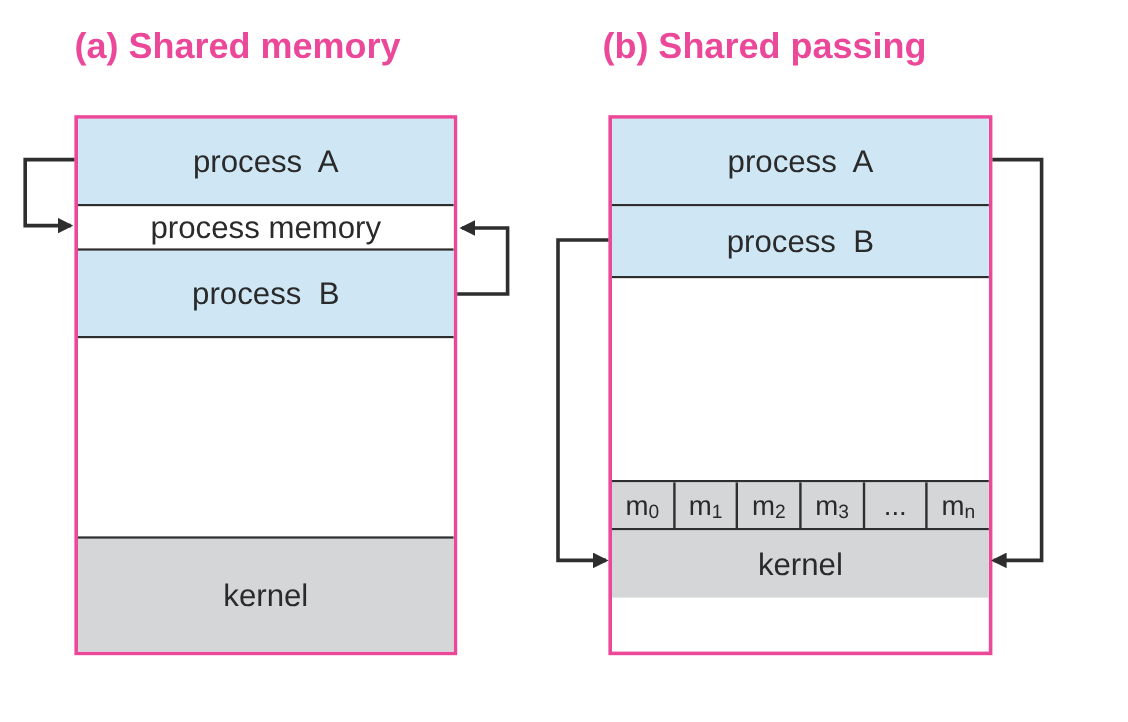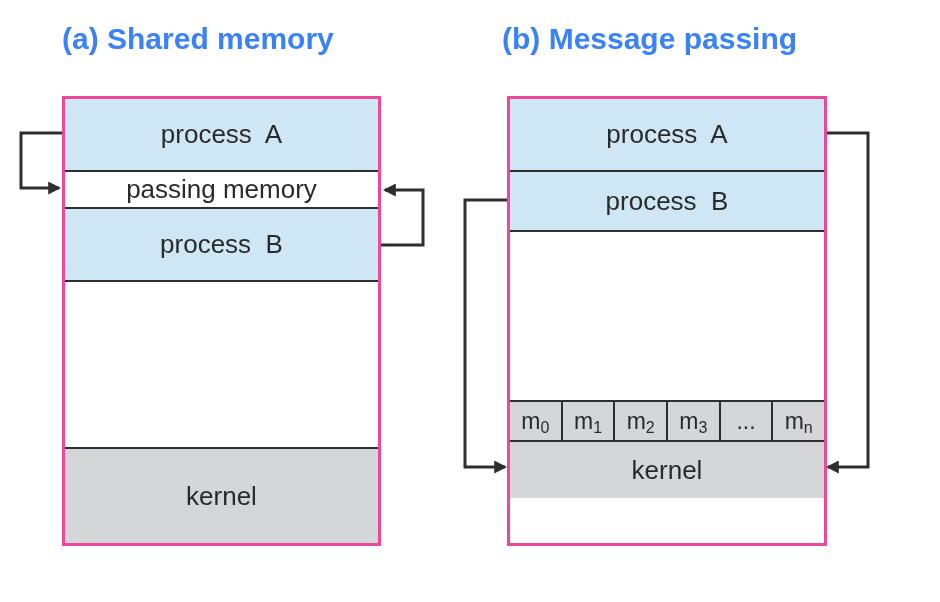--- a/index.html
+++ b/index.html
@@ -8,21 +8,21 @@
     width: 940px;
     height: 602px;
     background: #ffffff;
     font-family: "Liberation Sans", sans-serif;
     overflow: hidden;
   }
   .title {
     position: absolute;
     font-size: 30px;
     font-weight: bold;
-    color: #3b82f6;
+    color: #ec4899;
     white-space: pre;
     text-align: center;
   }
   .box {
     position: absolute;
     top: 96px;
     height: 444px;
     border: 3px solid #ec4899;
     background: #ffffff;
   }
@@ -60,28 +60,28 @@
     left: 0; top: 0;
     pointer-events: none;
   }
 </style>
 </head>
 <body>
 
 <div class="canvas">
 
   <div class="title" style="left:62px; top:22px;">(a) Shared memory</div>
-  <div class="title" style="left:502px; top:22px;">(b) Message passing</div>
+  <div class="title" style="left:502px; top:22px;">(b) Shared passing</div>
 
   <div class="box box-a">
     <div class="sec fill-blue bb" style="height:71px;">
       <span class="label">process  A</span>
     </div>
     <div class="sec fill-white bb" style="height:35px;">
-      <span class="label">passing memory</span>
+      <span class="label">process memory</span>
     </div>
     <div class="sec fill-blue bb" style="height:71px;">
       <span class="label">process  B</span>
     </div>
     <div class="sec fill-white bb" style="height:165px;"></div>
     <div class="sec fill-gray" style="height:94px;">
       <span class="label">kernel</span>
     </div>
   </div>
 

